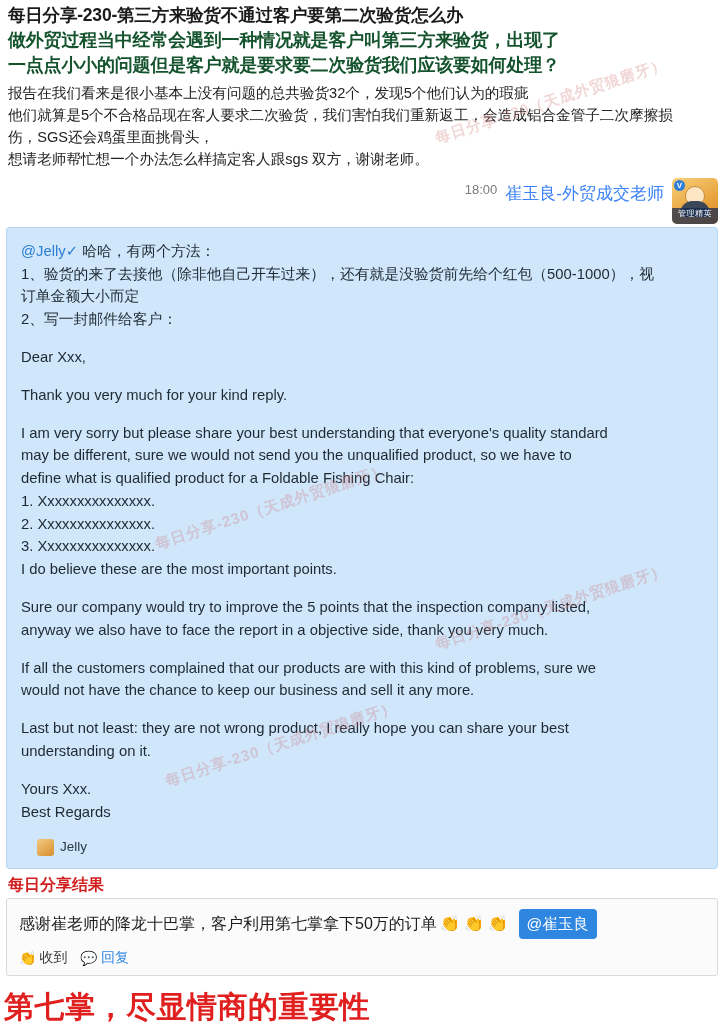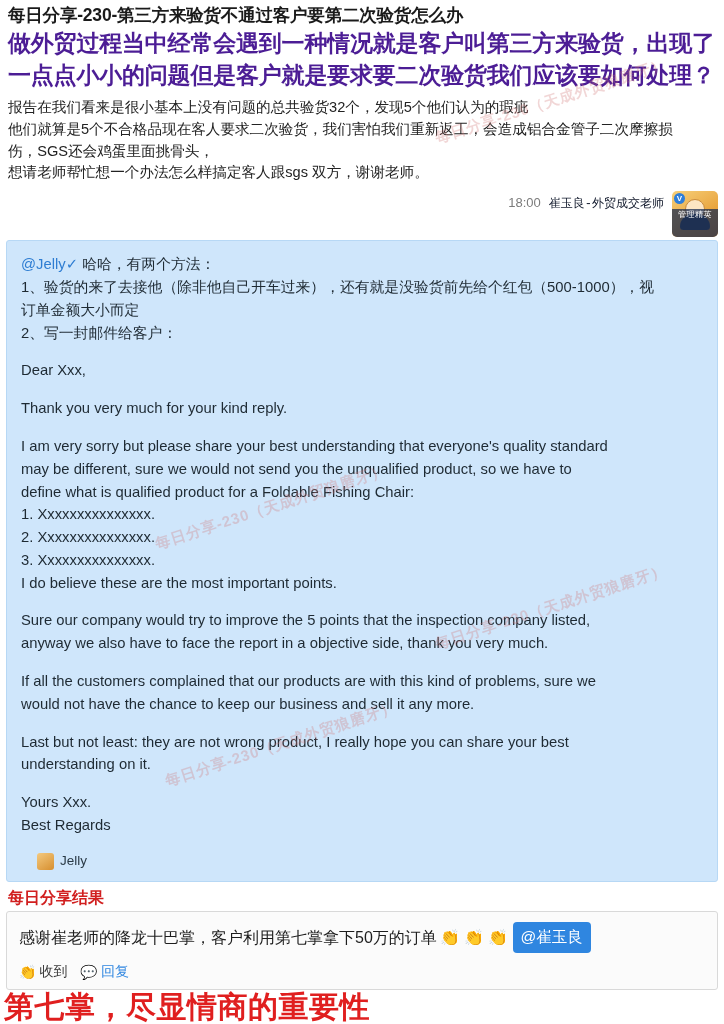--- a/index.html
+++ b/index.html
@@ -22,23 +22,23 @@
     padding: 4px 8px 0 8px;
   }
   .title-line {
     font-size: 17.5px;
     font-weight: bold;
     color: #1a1a1a;
     line-height: 1.32;
     letter-spacing: -0.2px;
   }
   .subtitle-line {
-    font-size: 23px;
-    font-weight: bold;
-    color: #4c1d95;
+    font-size: 18px;
+    font-weight: bold;
+    color: #14532d;
     line-height: 1.34;
     margin-top: 1px;
     letter-spacing: -0.2px;
   }
 
   
   .question {
     padding: 6px 8px 0 8px;
     font-size: 14.6px;
     color: #222;
@@ -53,24 +53,23 @@
     justify-content: flex-end;
     gap: 8px;
     padding: 7px 6px 3px 0;
   }
   .meta-time {
     font-size: 13px;
     color: #7b7b7b;
     padding-top: 4px;
   }
   .meta-name {
-    font-size: 12px;
-    color: #0f172a;
+    font-size: 17px;
+    color: #3b82f6;
     padding-top: 4px;
-    font-family: Liberation Mono, monospace;
   }
   .avatar {
     position: relative;
     width: 46px;
     height: 46px;
     border-radius: 5px;
     background: linear-gradient(150deg,#f7d07a 0%, #e8a33d 60%, #d98a27 100%);
     overflow: hidden;
     flex: none;
   }
@@ -87,21 +86,21 @@
     position: absolute;
     left: 50%; bottom: 7px;
     transform: translateX(-50%);
     width: 30px; height: 16px;
     border-radius: 14px 14px 4px 4px;
     background: #3a4758;
   }
   .avatar .av-tag {
     position: absolute;
     left: 0; right: 0; bottom: 0;
-    height: 28px;
+    height: 16px;
     background: rgba(20,40,80,0.72);
     color: #fff;
     font-size: 8px;
     line-height: 12px;
     text-align: center;
     letter-spacing: 0.5px;
   }
   .avatar .av-badge {
     position: absolute;
     left: 2px; top: 2px;
@@ -176,20 +175,21 @@
     text-align: right;
   }
   .clap { font-size: 16px; }
   .mention-chip {
     display: inline-block;
     background: #2f86e0;
     color: #fff;
     border-radius: 4px;
     padding: 3px 8px 4px 8px;
     font-size: 15.5px;
+    margin-left: 6px;
   }
   .result-actions {
     display: flex;
     align-items: center;
     gap: 7px;
     padding: 10px 0 8px 0;
     font-size: 14px;
     color: #3b3b3b;
   }
   .act {

